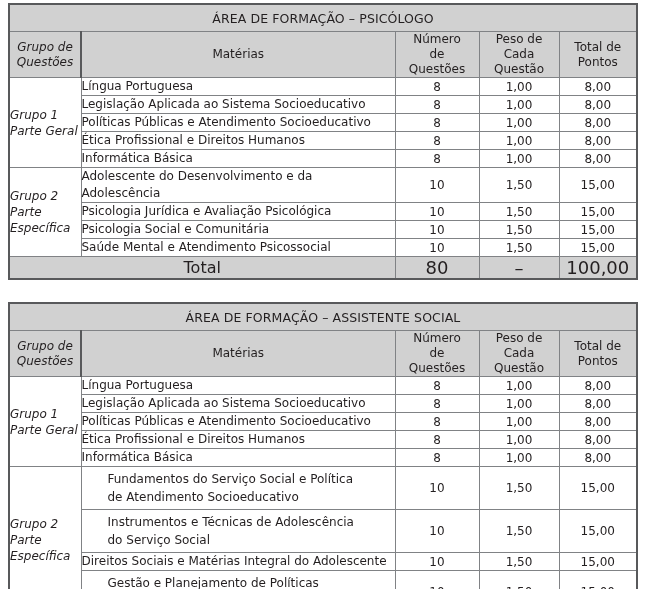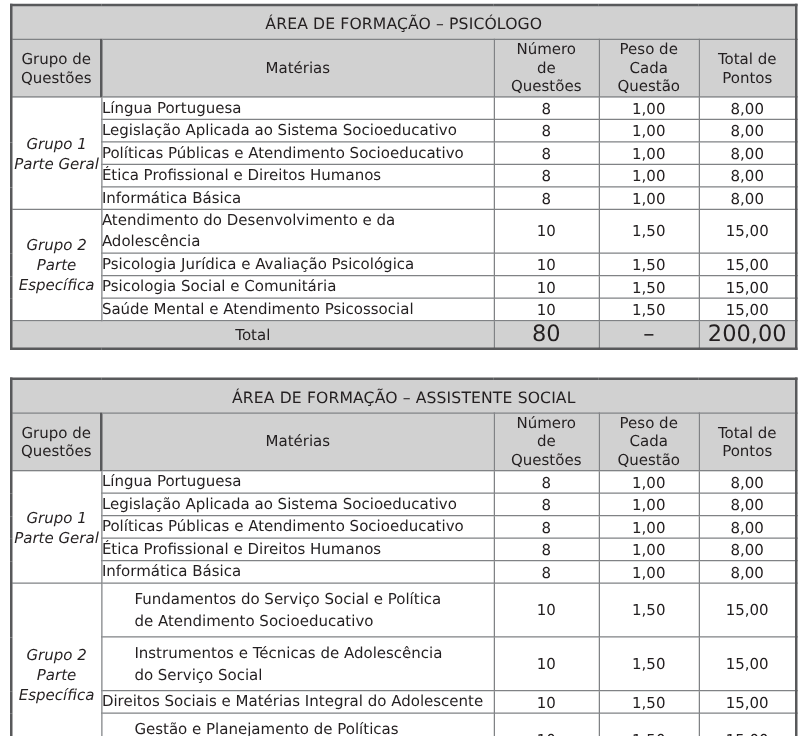--- a/index.html
+++ b/index.html
@@ -57,25 +57,26 @@
     background: #d1d1d1;
     text-align: center;
     font-size: 12px;
     line-height: 15px;
     padding: 4px 2px;
     color: #231f20;
     border-bottom: 2px solid #58595b;
   }
   .head-cell.group-col {
     border-right: 2px solid #58595b;
+    font-style: italic;
   }
 
   
   .group-cell {
-    text-align: center;
+    text-align: left;
     font-style: italic;
     font-size: 12px;
     line-height: 16px;
     border-right: 2px solid #58595b;
     border-top: 1px solid #808285;
     border-bottom: 1px solid #808285;
     padding: 2px 2px;
   }
 
   .subject-cell {
@@ -91,21 +92,21 @@
   .num-cell {
     text-align: center;
     font-size: 12px;
     padding: 1px 2px;
   }
 
   
   .total-label {
     background: #d1d1d1;
     text-align: center;
-    font-size: 12px;
+    font-size: 16px;
     font-weight: bold;
     height: 19px;
     border-top: 2px solid #58595b;
   }
   .total-val {
     background: #d1d1d1;
     text-align: center;
     font-size: 18px;
     font-weight: bold;
     border-top: 2px solid #58595b;
@@ -190,21 +191,21 @@
         <td class="num-cell">1,00</td>
         <td class="num-cell">8,00</td>
       </tr>
 
       <tr>
         <td class="group-cell" rowspan="4">
           <span>Grupo 2</span><br>
           <span>Parte</span><br>
           <span>Específica</span>
         </td>
-        <td class="subject-cell">Atendimento do Desenvolvimento e da Adolescência</td>
+        <td class="subject-cell">Adolescente do Desenvolvimento e da Adolescência</td>
         <td class="num-cell">10</td>
         <td class="num-cell">1,50</td>
         <td class="num-cell">15,00</td>
       </tr>
       <tr>
         <td class="subject-cell">Psicologia Jurídica e Avaliação Psicológica</td>
         <td class="num-cell">10</td>
         <td class="num-cell">1,50</td>
         <td class="num-cell">15,00</td>
       </tr>
@@ -218,21 +219,21 @@
         <td class="subject-cell">Saúde Mental e Atendimento Psicossocial</td>
         <td class="num-cell">10</td>
         <td class="num-cell">1,50</td>
         <td class="num-cell">15,00</td>
       </tr>
 
       <tr>
         <td class="total-label" colspan="2">Total</td>
         <td class="total-val">80</td>
         <td class="total-val">–</td>
-        <td class="total-val">200,00</td>
+        <td class="total-val">100,00</td>
       </tr>
     </tbody>
   </table>
 
   <table class="exam-table">
     <colgroup>
       <col class="col-group">
         <col class="col-subj">
         <col class="col-qty">
         <col class="col-weight">

